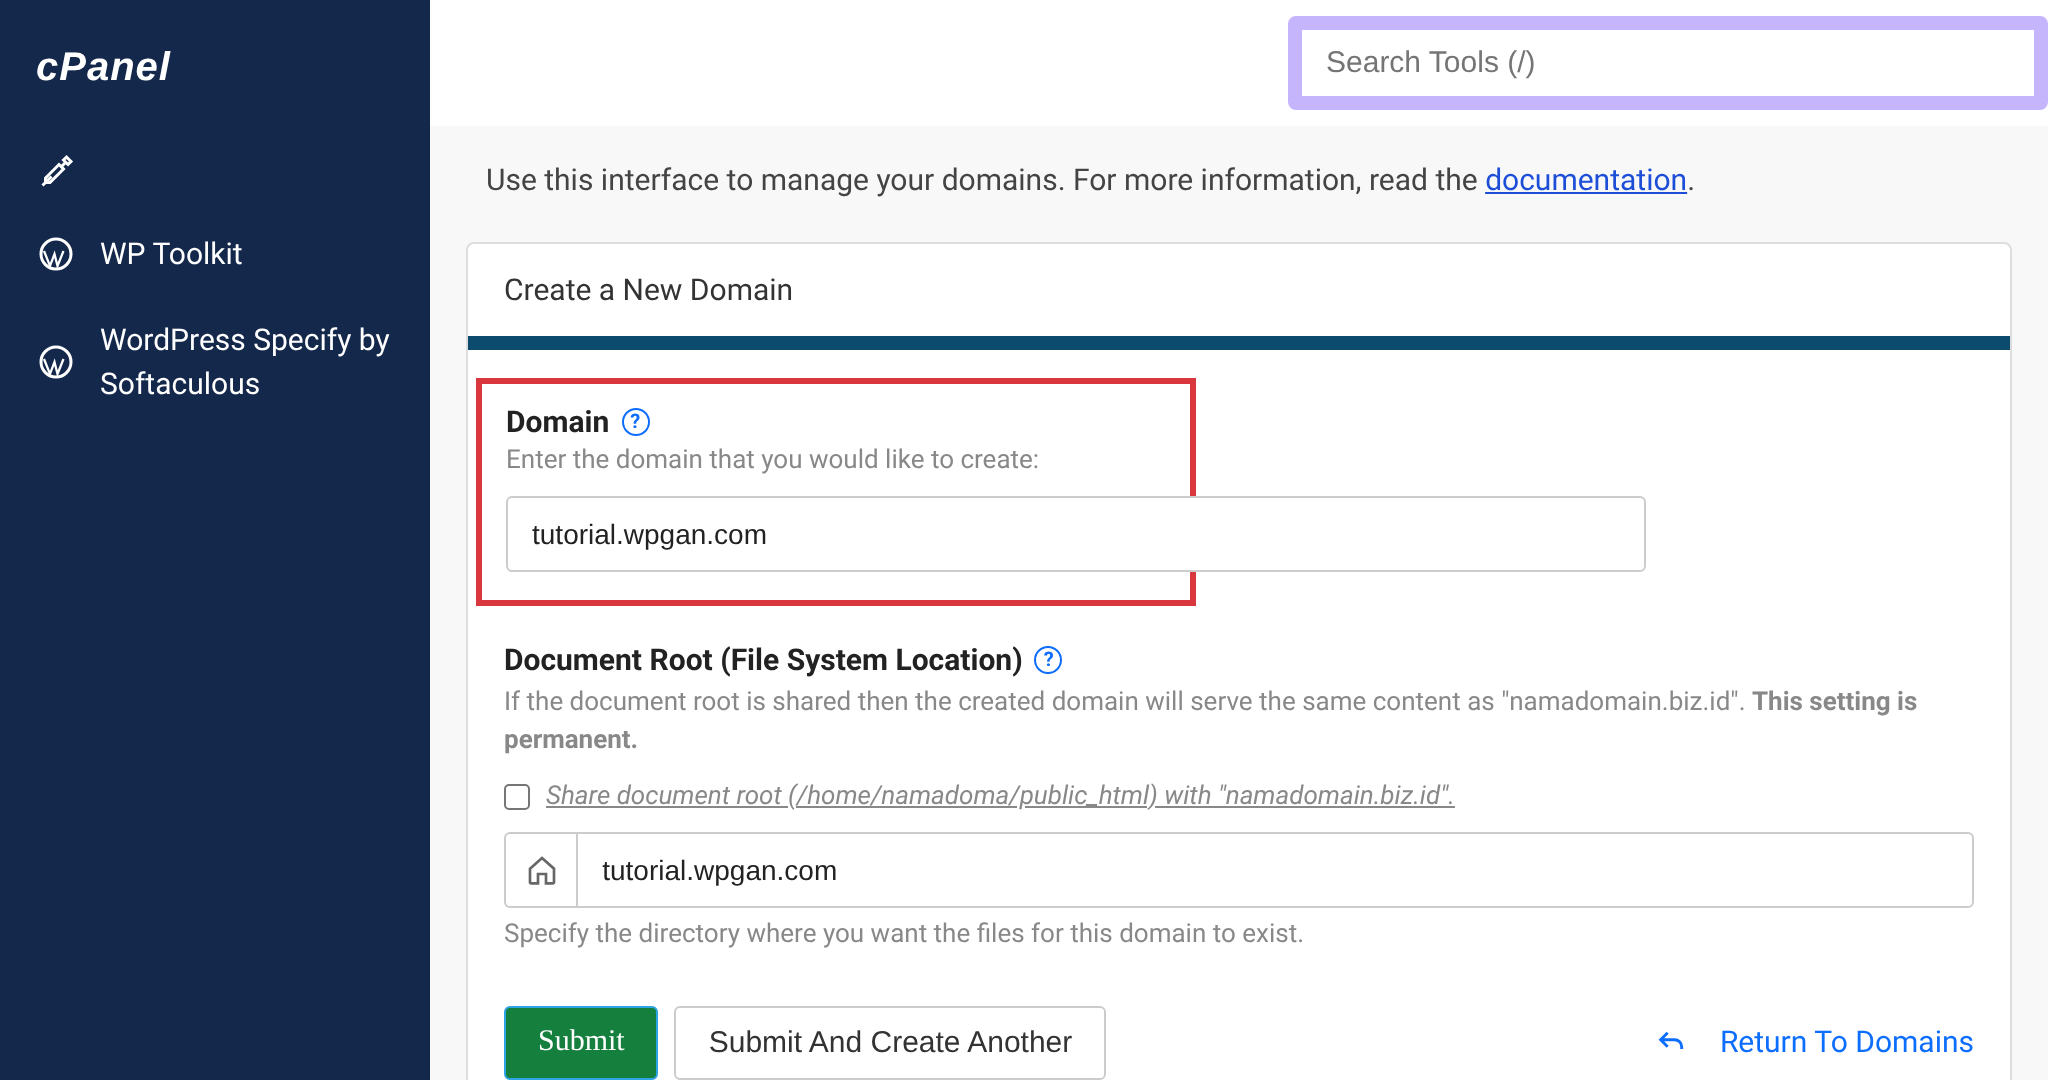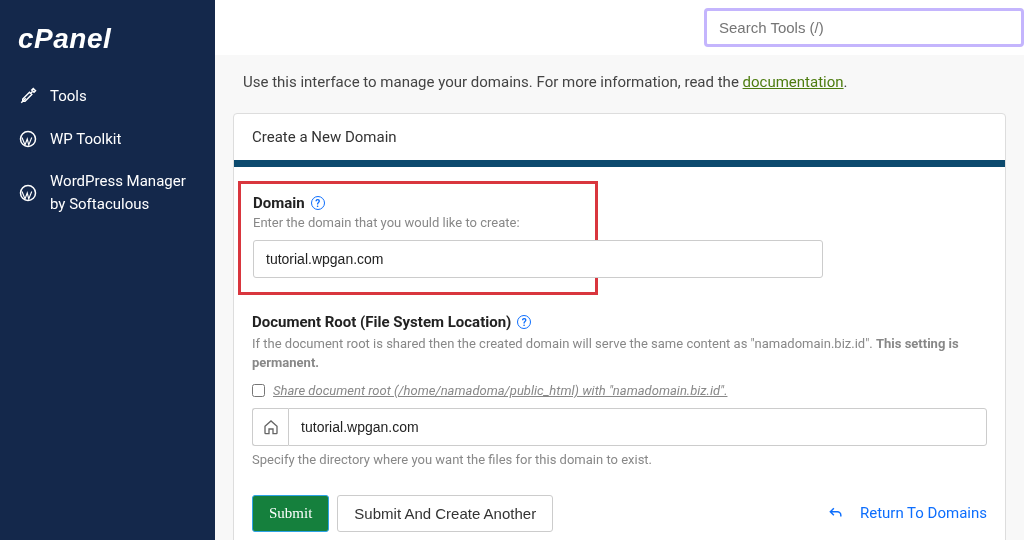--- a/index.html
+++ b/index.html
@@ -1,30 +1,30 @@
 <!DOCTYPE html>
 <html><head>
   <meta charset="utf-8">
   <style>
     * { margin: 0; padding: 0; box-sizing: border-box; }
     body { font-family: -apple-system, BlinkMacSystemFont, "Segoe UI", Roboto, sans-serif; font-size: 14px; background: #fff; }
     .layout { display: flex; width: 1024px; height: 540px; }
     .sidebar { width: 215px; background: #14284b; color: #fff; padding-top: 15px; flex-shrink: 0; }
     .logo { padding: 8px 18px 20px; }
-    .logo-text { font-style: italic; font-weight: 800; font-size: 28px; letter-spacing: 0.5px; font-family: Arial, sans-serif; text-align: center; }
+    .logo-text { font-style: italic; font-weight: 800; font-size: 20px; letter-spacing: 0.5px; font-family: Arial, sans-serif; text-align: center; }
     .sidebar-item { display: flex; align-items: center; gap: 12px; padding: 10px 18px; cursor: pointer; color: #fff; font-size: 15px; line-height: 1.5; }
     .sidebar-item.wrap { flex-wrap: wrap; }
     .sidebar-icon { display: inline-flex; width: 20px; height: 20px; align-items: center; justify-content: center; flex-shrink: 0; }
     .sidebar-label { flex: 1; }
     .main { flex: 1; background: #f8f8f8; padding: 0 0 20px 0; overflow: hidden; }
     .topbar { background: #fff; padding: 8px 0; display: flex; justify-content: flex-end; }
     .search-wrap { margin-right: 0; }
-    .search { width: 320px; border: 3px solid #c4b5fd; border-radius: 4px; padding: 8px 12px; font-size: 15px; color: #333; }
+    .search { width: 380px; border: 7px solid #c4b5fd; border-radius: 4px; padding: 8px 12px; font-size: 15px; color: #333; }
     .intro { padding: 18px 28px 12px; color: #444; font-size: 15px; }
-    .intro a { color: #4d7c0f; }
+    .intro a { color: #1d4ed8; }
     .card { margin: 10px 18px 0; border: 1px solid #ddd; border-radius: 4px; background: #fff; }
     .card-header { padding: 14px 18px; border-bottom: 7px solid #0c4a6e; font-size: 15px; color: #333; }
     .card-body { padding: 14px 18px 22px; }
     .field-block { margin-bottom: 18px; }
     .field-block.highlight { border: 3px solid #d9363e; padding: 10px 12px 14px; margin-left: -14px; margin-right: -0px; width: 330px; box-sizing: content-box; }
     .field-title { font-weight: 700; font-size: 15px; color: #222; display: flex; align-items: center; gap: 6px; }
     .field-hint { color: #888; font-size: 13px; margin-top: 3px; }
     .text-input { width: 100%; margin-top: 10px; border: 1px solid #ccc; border-radius: 3px; padding: 10px 12px; font-size: 14px; color: #222; }
     .highlight .text-input { width: 570px; max-width: 570px; }
     .help-icon { display: inline-flex; width: 14px; height: 14px; border: 1.5px solid #0d6efd; color: #0d6efd; border-radius: 50%; align-items: center; justify-content: center; font-size: 10px; font-weight: bold; cursor: pointer; }
@@ -50,39 +50,38 @@
     <div class="logo">
       <span class="logo-text">cPanel</span>
     </div>
     <div class="sidebar-item">
       <span class="sidebar-icon">
         <svg width="18" height="18" viewBox="0 0 24 24" fill="none" stroke="#fff" stroke-width="2">
             <path d="M14 7l3 3-9 9H5v-3l9-9zm3-3l2-2 3 3-2 2-3-3z"></path>
             <path d="M3 21l6-6m9-9l-2 2"></path>
           </svg>
       </span>
-      <span class="sidebar-label">Tools</span>
     </div>
     <div class="sidebar-item">
       <span class="sidebar-icon">
         <svg width="18" height="18" viewBox="0 0 24 24">
             <circle cx="12" cy="12" r="10" fill="none" stroke="#fff" stroke-width="2"></circle>
             <path d="M4 10l4 10 3-8 2 8 4-10" fill="none" stroke="#fff" stroke-width="1.5"></path>
           </svg>
       </span>
       <span class="sidebar-label">WP Toolkit</span>
     </div>
     <div class="sidebar-item wrap">
       <span class="sidebar-icon">
         <svg width="18" height="18" viewBox="0 0 24 24">
             <circle cx="12" cy="12" r="10" fill="none" stroke="#fff" stroke-width="2"></circle>
             <path d="M4 10l4 10 3-8 2 8 4-10" fill="none" stroke="#fff" stroke-width="1.5"></path>
           </svg>
       </span>
-      <span class="sidebar-label">WordPress Manager by Softaculous</span>
+      <span class="sidebar-label">WordPress Specify by Softaculous</span>
     </div>
   </aside>
 
   <main class="main">
     <div class="topbar">
       <div class="search-wrap">
         <input class="search" placeholder="Search Tools (/)" style="">
       </div>
     </div>
 

